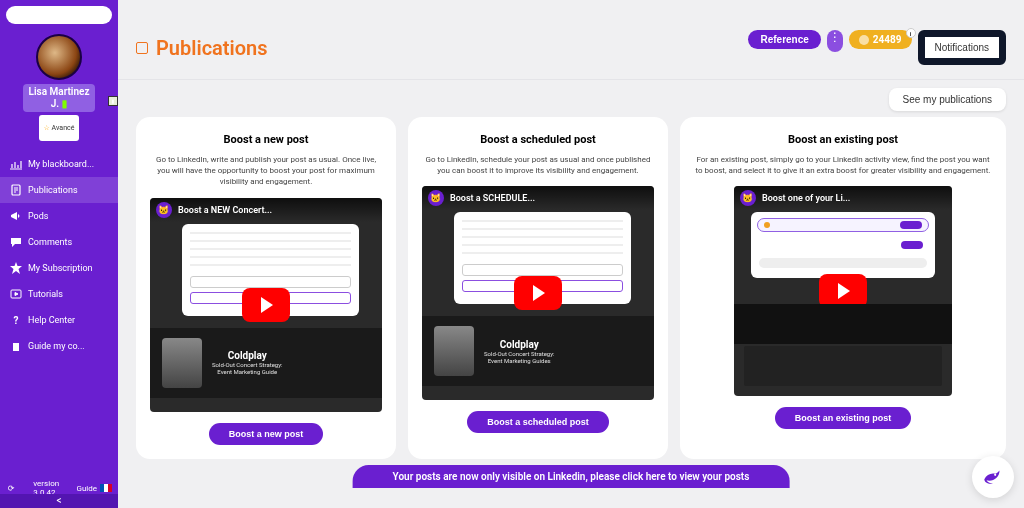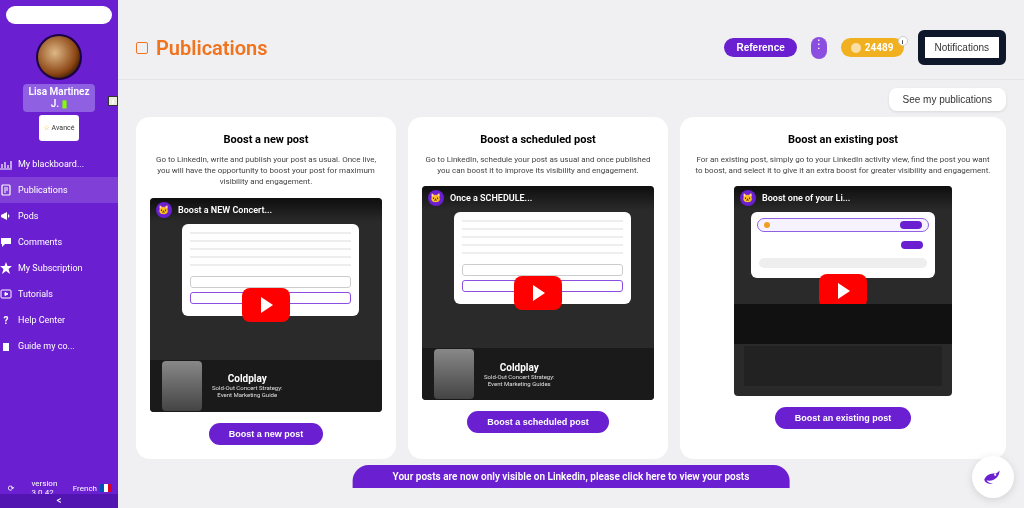--- a/index.html
+++ b/index.html
@@ -7,35 +7,35 @@
 .sidebar { position: absolute; left: 0; top: 0; width: 118px; height: 100%; background: #6a1fd0; color: #fff; padding-top: 6px; }
 .search-box { background: #fff; height: 18px; border-radius: 9px; margin: 0 6px 6px 6px; }
 .avatar-area { text-align: center; padding: 4px 6px 6px; }
 .avatar { width: 46px; height: 46px; border-radius: 50%; background: radial-gradient(circle at 40% 40%, #deb887 0%, #8b4513 60%, #000 90%); margin: 0 auto 4px; border: 2px solid #1a0045; }
 .user-name { display: inline-block; background: #9060e3; color: #fff; font-size: 10px; padding: 2px 6px; border-radius: 4px; margin-bottom: 3px; line-height: 1.2; font-weight: 600; }
 .new-indicator { position: absolute; left: 108px; top: 96px; width: 10px; height: 10px; background: #e8eed8; border: 1px solid #333; font-size: 5px; text-align: center; line-height: 8px; }
 .badge-row { text-align: center; margin-bottom: 4px; }
 .badge-avance { display: inline-block; background: #fff; font-size: 7px; padding: 9px 5px; border-radius: 3px; color: #333; }
 .badge-star { color: #ffa500; }
 .nav { margin-top: 0px; }
-.nav-item { display: flex; align-items: center; padding: 7px 0; font-size: 9px; cursor: pointer; gap: 6px; }
+.nav-item { display: flex; align-items: center; padding: 7px 10px; font-size: 9px; cursor: pointer; gap: 6px; }
 .nav-item.active { background: rgba(255,255,255,0.15); }
 .nav-icon { width: 12px; height: 12px; display: flex; align-items: center; justify-content: center; font-size: 10px; }
 .sidebar-bottom { position: absolute; bottom: 10px; left: 6px; right: 6px; font-size: 8px; display: flex; justify-content: space-between; align-items: center; }
 .version-block { line-height: 1.2; }
 .lang-block { display: flex; align-items: center; gap: 3px; }
 .flag { width: 12px; height: 8px; background: linear-gradient(to right, #0052b4 33%, #fff 33%, #fff 66%, #d80027 66%); }
 .collapse-bar { position: absolute; bottom: 0; left: 0; right: 0; height: 14px; background: #5315b1; text-align: center; font-size: 10px; line-height: 14px; }
 
 .main { position: absolute; left: 118px; right: 0; top: 0; bottom: 0; overflow: hidden; }
 .header { display: flex; justify-content: space-between; align-items: center; padding: 30px 18px 14px 18px; border-bottom: 1px solid #e4e4e8; }
 .page-title { display: flex; align-items: center; gap: 8px; }
 .page-title-icon { width: 12px; height: 12px; border: 1.5px solid #f0731e; border-radius: 2px; }
 .page-title h1 { color: #f0731e; font-size: 20px; font-weight: 600; }
-.header-right { display: flex; align-items: center; gap: 14px; }
+.header-right { display: flex; align-items: flex-start; gap: 6px; }
 .btn-ref { background: #6a1fd0; color: #fff; border-radius: 12px; padding: 4px 12px; font-size: 10px; font-weight: 600; border: none; }
 .btn-dots { background: #8b4ee0; width: 16px; height: 22px; border-radius: 10px; color: #fff; font-size: 12px; text-align: center; line-height: 14px; }
 .btn-points { background: #f0b020; color: #fff; border-radius: 12px; padding: 4px 10px; font-size: 10px; font-weight: 700; display: flex; align-items: center; gap: 4px; position: relative; }
 .btn-points .white-dot { position: absolute; right: -4px; top: -2px; width: 10px; height: 10px; background: #fff; border-radius: 50%; border: 1px solid #ccc; font-size: 6px; color: #333; text-align: center; line-height: 9px; }
 .btn-notif { background: #fff; border: 7px solid #0f172a; border-radius: 6px; padding: 5px 10px; font-size: 10px; color: #333; }
 
 .see-pubs-row { text-align: right; padding: 8px 18px 6px; }
 .btn-seepubs { background: #fff; border: none; box-shadow: 0 1px 3px rgba(0,0,0,0.1); border-radius: 8px; padding: 6px 14px; font-size: 10px; color: #333; }
 
 .cards-row { display: flex; gap: 12px; padding: 0 18px; }
@@ -47,21 +47,21 @@
 .video-thumb.short { height: 178px; width: 218px; margin: 0 auto 10px; }
 .vt-header { position: absolute; top: 0; left: 0; right: 0; height: 24px; background: linear-gradient(#000a, transparent); display: flex; align-items: center; padding: 0 6px; gap: 6px; }
 .vt-avatar { width: 16px; height: 16px; border-radius: 50%; background: #6a1fd0; display: flex; align-items: center; justify-content: center; font-size: 9px; color: #fff; }
 .vt-title { color: #fff; font-size: 9px; font-weight: 600; white-space: nowrap; }
 .vt-popup { position: absolute; top: 26px; left: 14%; right: 10%; background: #fff; border-radius: 6px; padding: 8px; font-size: 6px; color: #333; text-align: left; }
 .vt-popup-lines { height: 40px; background: repeating-linear-gradient(to bottom, #eee 0, #eee 2px, transparent 2px, transparent 8px); margin-bottom: 4px; }
 .vt-popup-input { height: 12px; border: 1px solid #ccc; border-radius: 3px; margin-bottom: 4px; }
 .vt-popup-input.purple { border-color: #8b4ee0; }
 .vt-play { position: absolute; top: 50%; left: 50%; transform: translate(-50%, -50%); width: 48px; height: 34px; background: #ff0000; border-radius: 8px; display: flex; align-items: center; justify-content: center; }
 .vt-play::after { content: ''; border-left: 12px solid #fff; border-top: 8px solid transparent; border-bottom: 8px solid transparent; margin-left: 2px; }
-.vt-bottom { position: absolute; bottom: 0; left: 0; right: 0; height: 52px; background: #1a1a1a; display: flex; align-items: center; padding: 4px 12px; gap: 10px; }
+.vt-bottom { position: absolute; bottom: 14px; left: 0; right: 0; height: 70px; background: #1a1a1a; display: flex; align-items: center; padding: 4px 12px; gap: 10px; }
 .vt-person { width: 40px; height: 50px; background: linear-gradient(#888, #444); border-radius: 4px; }
 .vt-text { color: #fff; }
 .vt-text .band { font-size: 10px; font-weight: 700; }
 .vt-text .sub { font-size: 6px; opacity: 0.85; }
 .vt-popup2 { position: absolute; top: 26px; left: 8%; right: 8%; background: #fff; border-radius: 6px; padding: 6px; }
 .vt-popup2-row { height: 14px; background: #f6f3ff; border: 1px solid #9060e3; border-radius: 7px; margin-bottom: 6px; display: flex; align-items: center; padding: 0 6px; justify-content: space-between; }
 .vt-popup2-row .chip { width: 22px; height: 8px; background: #6a1fd0; border-radius: 4px; }
 .vt-pill { height: 10px; background: #eee; border-radius: 5px; margin: 4px 2px; }
 .vt-strip { position: absolute; top: 118px; left: 0; right: 0; height: 40px; background: #111; }
 .btn-card { background: #6a1fd0; color: #fff; border: none; border-radius: 16px; padding: 6px 20px; font-size: 9px; font-weight: 600; }
@@ -152,21 +152,21 @@
     </div>
   </div>
 
   <div class="sidebar-bottom">
     <div style="width:10px;text-align:center">⟳</div>
     <div class="version-block">
       <div>version</div>
       <div>3.0.42</div>
     </div>
     <div class="lang-block">
-      <span>French</span>
+      <span>Guide</span>
       <span class="flag"></span>
     </div>
   </div>
   <div class="collapse-bar">&lt;</div>
 </div>
 
 <div class="main">
   <div class="header">
     <div class="page-title">
       <div class="page-title-icon"></div>
@@ -215,21 +215,21 @@
       </div>
       <button class="btn-card">Boost a new post</button>
     </div>
 
     <div class="card">
       <h3>Boost a scheduled post</h3>
       <p>Go to LinkedIn, schedule your post as usual and once published you can boost it to improve its visibility and engagement.</p>
       <div class="video-thumb">
         <div class="vt-header">
           <span class="vt-avatar">🐱</span>
-          <span class="vt-title">Once a SCHEDULE...</span>
+          <span class="vt-title">Boost a SCHEDULE...</span>
         </div>
         <div class="vt-popup">
           <div class="vt-popup-lines"></div>
           <div class="vt-popup-input"></div>
           <div class="vt-popup-input purple"></div>
         </div>
         <div class="vt-play"></div>
         <div class="vt-bottom">
           <div class="vt-person"></div>
           <div class="vt-text">

